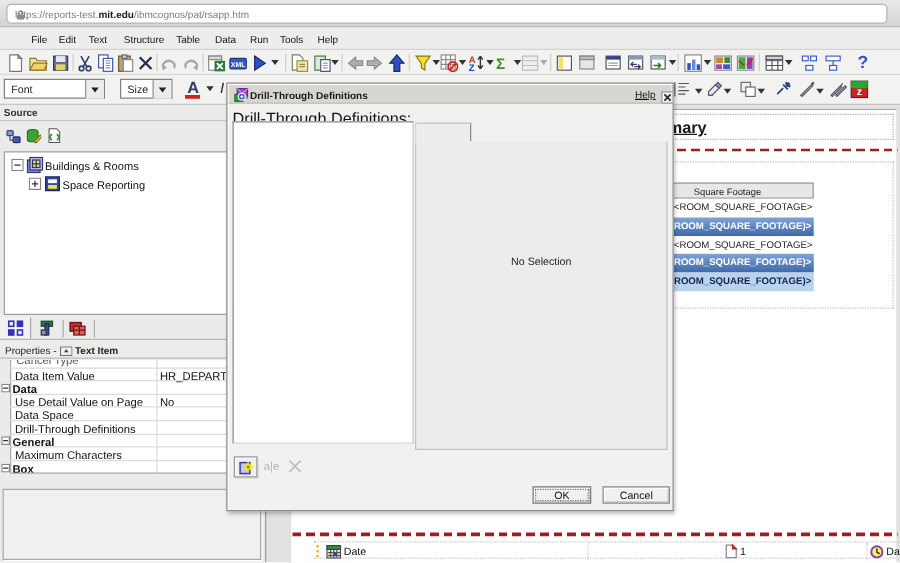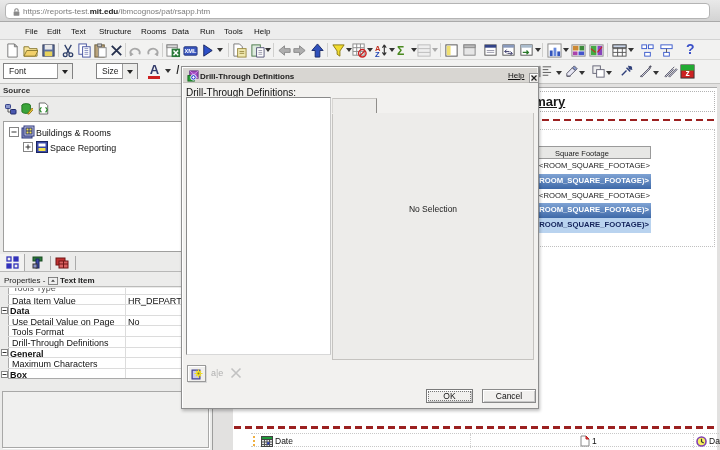--- a/index.html
+++ b/index.html
@@ -2,21 +2,21 @@
 <html><head>
 <meta charset="utf-8">
 <style>
 * { margin:0; padding:0; box-sizing:border-box; }
 html,body { width:720px; height:450px; font-family:"Liberation Sans",sans-serif; overflow:hidden; }
 body { position:relative; background:#fff; font-size:11px; }
 .a { position:absolute; }
 svg { display:block; }
 
 #bbar { left:0; top:0; width:720px; height:22px; background:linear-gradient(#e9e9e9,#d3d3d3); border-bottom:1px solid #a9a9a9; }
-#urlf { position:absolute; left:5px; top:3px; width:705px; height:16px; background:#fff; border:1px solid #b4b4b4; border-radius:4px; color:#7b7b7b; font-size:8px; line-height:15px; padding-left:17px; }
+#urlf { position:absolute; left:5px; top:3px; width:705px; height:16px; background:#fff; border:1px solid #b4b4b4; border-radius:4px; color:#7b7b7b; font-size:8px; line-height:15px; padding-left:6px; }
 #urlf b { color:#1a1a1a; }
 
 #mbar { left:0; top:22px; width:720px; height:18px; background:#ededed; border-bottom:1px solid #d2d2d2; font-size:8px; color:#111; }
 #mbar span { position:absolute; top:5px;margin-left:20px; }
 
 #tb1 { left:0; top:40px; width:720px; height:20px; background:#f2f2f1; border-bottom:1px solid #d8d8d6; }
 #tb2 { left:0; top:60px; width:720px; height:24px; background:#f2f2f1; border-bottom:1px solid #c4c4c2; }
 .ico { position:absolute; top:3px; width:15px; height:15px; }
 .sep { position:absolute; top:3px; width:1px; height:14px; background:#d0d0ce; }
 .dd { position:absolute; top:8px; width:0; height:0; border-left:3px solid transparent; border-right:3px solid transparent; border-top:4px solid #333; }
@@ -36,21 +36,21 @@
         <rect x="2" y="5" width="7" height="5" rx="0.5" fill="#8a8a8a"></rect>
         <path d="M3.5 5 V3.5 a2 2 0 0 1 4 0 V5" fill="none" stroke="#8a8a8a" stroke-width="1.4"></path>
       </svg>
  </div>
 </div>
 <div class="a" id="mbar">
  <span style="left:5px">File</span>
     <span style="left:27px">Edit</span>
     <span style="left:51px">Text</span>
     <span style="left:79px">Structure</span>
-    <span style="left:121px">Rooms</span>
+    <span style="left:121px">Table</span>
     <span style="left:152px">Data</span>
     <span style="left:180px">Run</span>
     <span style="left:204px">Tools</span>
     <span style="left:234px">Help</span>
 </div>
 <div class="a" id="tb1">
 <svg class="ico" style="left:5px" viewBox="0 0 16 16">
       <path d="M3 1h7l3 3v11H3z" fill="#fff" stroke="#777" stroke-width="1"></path>
       <path d="M10 1l3 3h-3z" fill="#ddd" stroke="#777" stroke-width="1"></path>
     </svg>
@@ -230,21 +230,21 @@
         <rect x="2" y="2" width="12" height="4"></rect>
         <rect x="5" y="10" width="6" height="4"></rect>
         <path d="M8 6v4" stroke="#555"></path>
       </g>
     </svg>
 <text></text>
 <div style="position:absolute;left:686px;top:1px;font-size:14px;font-weight:bold;color:#3a50c8">?</div>
 </div>
 
 <div class="a" id="tb2">
-<div class="combo" style="left:3px;width:70px">Font<div class="btn"></div></div>
+<div class="combo" style="left:3px;width:81px">Font<div class="btn"></div></div>
 <div class="combo" style="left:96px;width:42px">Size<div class="btn"></div></div>
 <div style="position:absolute;left:146px;top:2px;width:17px;height:18px;font-size:13px;font-weight:bold;color:#323a6a;text-align:center">A<div style="position:absolute;left:2px;top:14px;width:12px;height:3px;background:#cc2020"></div></div>
 <div class="dd" style="left:165px;top:9px"></div>
 <div style="position:absolute;left:176px;top:3px;font-size:12px;font-style:italic;color:#222">I</div>
 <svg class="ico" style="left:538px;top:4px" viewBox="0 0 16 16">
       <path d="M2 2v12M5 3h9M5 6h6M5 9h9M5 12h6" stroke="#555"></path>
     </svg>
 <div class="dd" style="left:556px;top:11px"></div>
 <svg class="ico" style="left:564px;top:4px" viewBox="0 0 16 16">
       <path d="M3 10l6-6 3 3-6 6H3z" fill="#e8e8f4" stroke="#556"></path>
@@ -343,38 +343,38 @@
 </div>
 <div class="a" style="left:0;top:187px;width:213px;height:16px;background:#ececeb;border-top:1px solid #b8b8b7;border-bottom:1px solid #bbbbba">
  <span class="a" style="left:4px;top:4px;font-size:8px;font-weight:normal;color:#222">Properties - </span>
  <svg class="a" style="left:48px;top:5px" width="10" height="8" viewBox="0 0 13 10">
           <rect x="0.5" y="0.5" width="12" height="9" fill="#eee" stroke="#666"></rect>
           <path d="M6.5 3L9 6H4z" fill="#444"></path>
         </svg>
  <span class="a" style="left:60px;top:4px;font-size:8px;font-weight:bold;color:#222">Text Item</span>
 </div>
 <div class="a" style="left:8px;top:204px;width:205px;height:90.4px;background:#fff;border-left:1px solid #aaa;overflow:hidden">
- <div class="a" style="left:0;top:-5px;width:205px;height:10px;font-size:9px;color:#555;padding-left:4px;line-height:10px">Tools Type</div>
+ <div class="a" style="left:0;top:-5px;width:205px;height:10px;font-size:9px;color:#555;padding-left:4px;line-height:10px">Cancel Type</div>
 </div>
 <div class="a" style="left:0;top:204px;width:213px;height:0">
  <div class="a" style="left:8px;top:5.6px;width:205px;height:1px;background:#dcdcdc"></div>
  <div class="a" style="left:8px;top:16.2px;width:205px;height:1px;background:#dcdcdc"></div>
  <div class="a" style="left:8px;top:26.8px;width:205px;height:1px;background:#dcdcdc"></div>
  <div class="a" style="left:8px;top:37.4px;width:205px;height:1px;background:#dcdcdc"></div>
  <div class="a" style="left:8px;top:48px;width:205px;height:1px;background:#dcdcdc"></div>
  <div class="a" style="left:8px;top:58.6px;width:205px;height:1px;background:#dcdcdc"></div>
  <div class="a" style="left:8px;top:69.2px;width:205px;height:1px;background:#dcdcdc"></div>
  <div class="a" style="left:8px;top:79.8px;width:205px;height:1px;background:#dcdcdc"></div>
  <div class="a" style="left:125px;top:0;width:1px;height:90.4px;background:#dcdcdc"></div>
  <div class="a" style="left:12px;top:7.6px;font-size:9px;color:#111">Data Item Value</div>
         <div class="a" style="left:128px;top:7.6px;font-size:9px;color:#111">HR_DEPARTMENT_N</div>
  <div class="a" style="left:10px;top:18.2px;font-size:9px;font-weight:bold;color:#111">Data</div>
  <div class="a" style="left:12px;top:28.8px;font-size:9px;color:#111">Use Detail Value on Page</div>
         <div class="a" style="left:128px;top:28.8px;font-size:9px;color:#111">No</div>
- <div class="a" style="left:12px;top:39.4px;font-size:9px;color:#111">Tools Format</div>
+ <div class="a" style="left:12px;top:39.4px;font-size:9px;color:#111">Data Space</div>
  <div class="a" style="left:12px;top:50px;font-size:9px;color:#111">Drill-Through Definitions</div>
  <div class="a" style="left:10px;top:60.6px;font-size:9px;font-weight:bold;color:#111">General</div>
  <div class="a" style="left:12px;top:71.2px;font-size:9px;color:#111">Maximum Characters</div>
  <div class="a" style="left:10px;top:81.8px;font-size:9px;font-weight:bold;color:#111">Box</div>
  <svg class="a" style="left:1px;top:19px" width="7" height="7" viewBox="0 0 7 7">
           <rect x="0.5" y="0.5" width="6" height="6" fill="#fff" stroke="#888"></rect>
           <path d="M1.5 3.5h4" stroke="#333"></path>
         </svg>
  <svg class="a" style="left:1px;top:61.4px" width="7" height="7" viewBox="0 0 7 7">
           <rect x="0.5" y="0.5" width="6" height="6" fill="#fff" stroke="#888"></rect>
@@ -448,21 +448,21 @@
         <path d="M7 6.5v3M5.5 8h3" stroke="#fff"></path>
       </svg>
   <span class="a" style="left:17px;top:4px;font-size:8px;font-weight:bold;color:#1a1a1a">Drill-Through Definitions</span>
   <span class="a" style="left:325px;top:3px;font-size:8px;color:#111;text-decoration:underline">Help</span>
   <div class="a" style="left:346px;top:5px;width:10px;height:10px;background:#ece9e6;border:1px solid #9a9a9a;box-shadow:inset 1px 1px 0 #fff">
    <svg style="position:absolute;left:1px;top:1px" width="6" height="6" viewBox="0 0 6 6">
           <path d="M0.5 0.5l5 5M5.5 0.5l-5 5" stroke="#222" stroke-width="1.2"></path>
         </svg>
   </div>
  </div>
- <div class="a" style="left:4px;top:20px;font-size:10px;color:#111">Drill-Through Definitions:</div>
+ <div class="a" style="left:4px;top:20px;font-size:13px;color:#111">Drill-Through Definitions:</div>
  <div class="a" style="left:4px;top:30px;width:145px;height:258px;background:#fff;border:1px solid #8a8a8a;border-bottom-color:#d8d8d8;border-right-color:#c8c8c8"></div>
  <div class="a" style="left:150px;top:31px;width:45px;height:16px;background:#edecea;border-top:1px solid #c6c4c1;border-left:1px solid #d8d6d3;border-right:1px solid #8f8d8a"></div>
  <div class="a" style="left:150px;top:46px;width:202px;height:247px;background:#edecea;border:1px solid #c5c3c0;border-top:none"></div>
  <div class="a" style="left:150px;top:46px;width:45px;height:1px;background:#edecea"></div>
  <div class="a" style="left:150px;top:137px;width:202px;height:12px;font-size:8.5px;color:#222;text-align:center">No Selection</div>
  <div class="a" style="left:5px;top:298px;width:19px;height:17px;background:#f0efed;border:1px solid #9a9a9a;box-shadow:inset 1px 1px 0 #fff,1px 1px 0 #d8d8d8">
   <svg style="position:absolute;left:3px;top:2px" width="12" height="12" viewBox="0 0 12 12">
         <rect x="1" y="2" width="8" height="9" fill="#8a8ad0" stroke="#3a3a8a"></rect>
         <rect x="2" y="3" width="6" height="7" fill="#c8c8ee"></rect>
         <circle cx="7.5" cy="5.5" r="2.2" fill="#f2e020"></circle>

